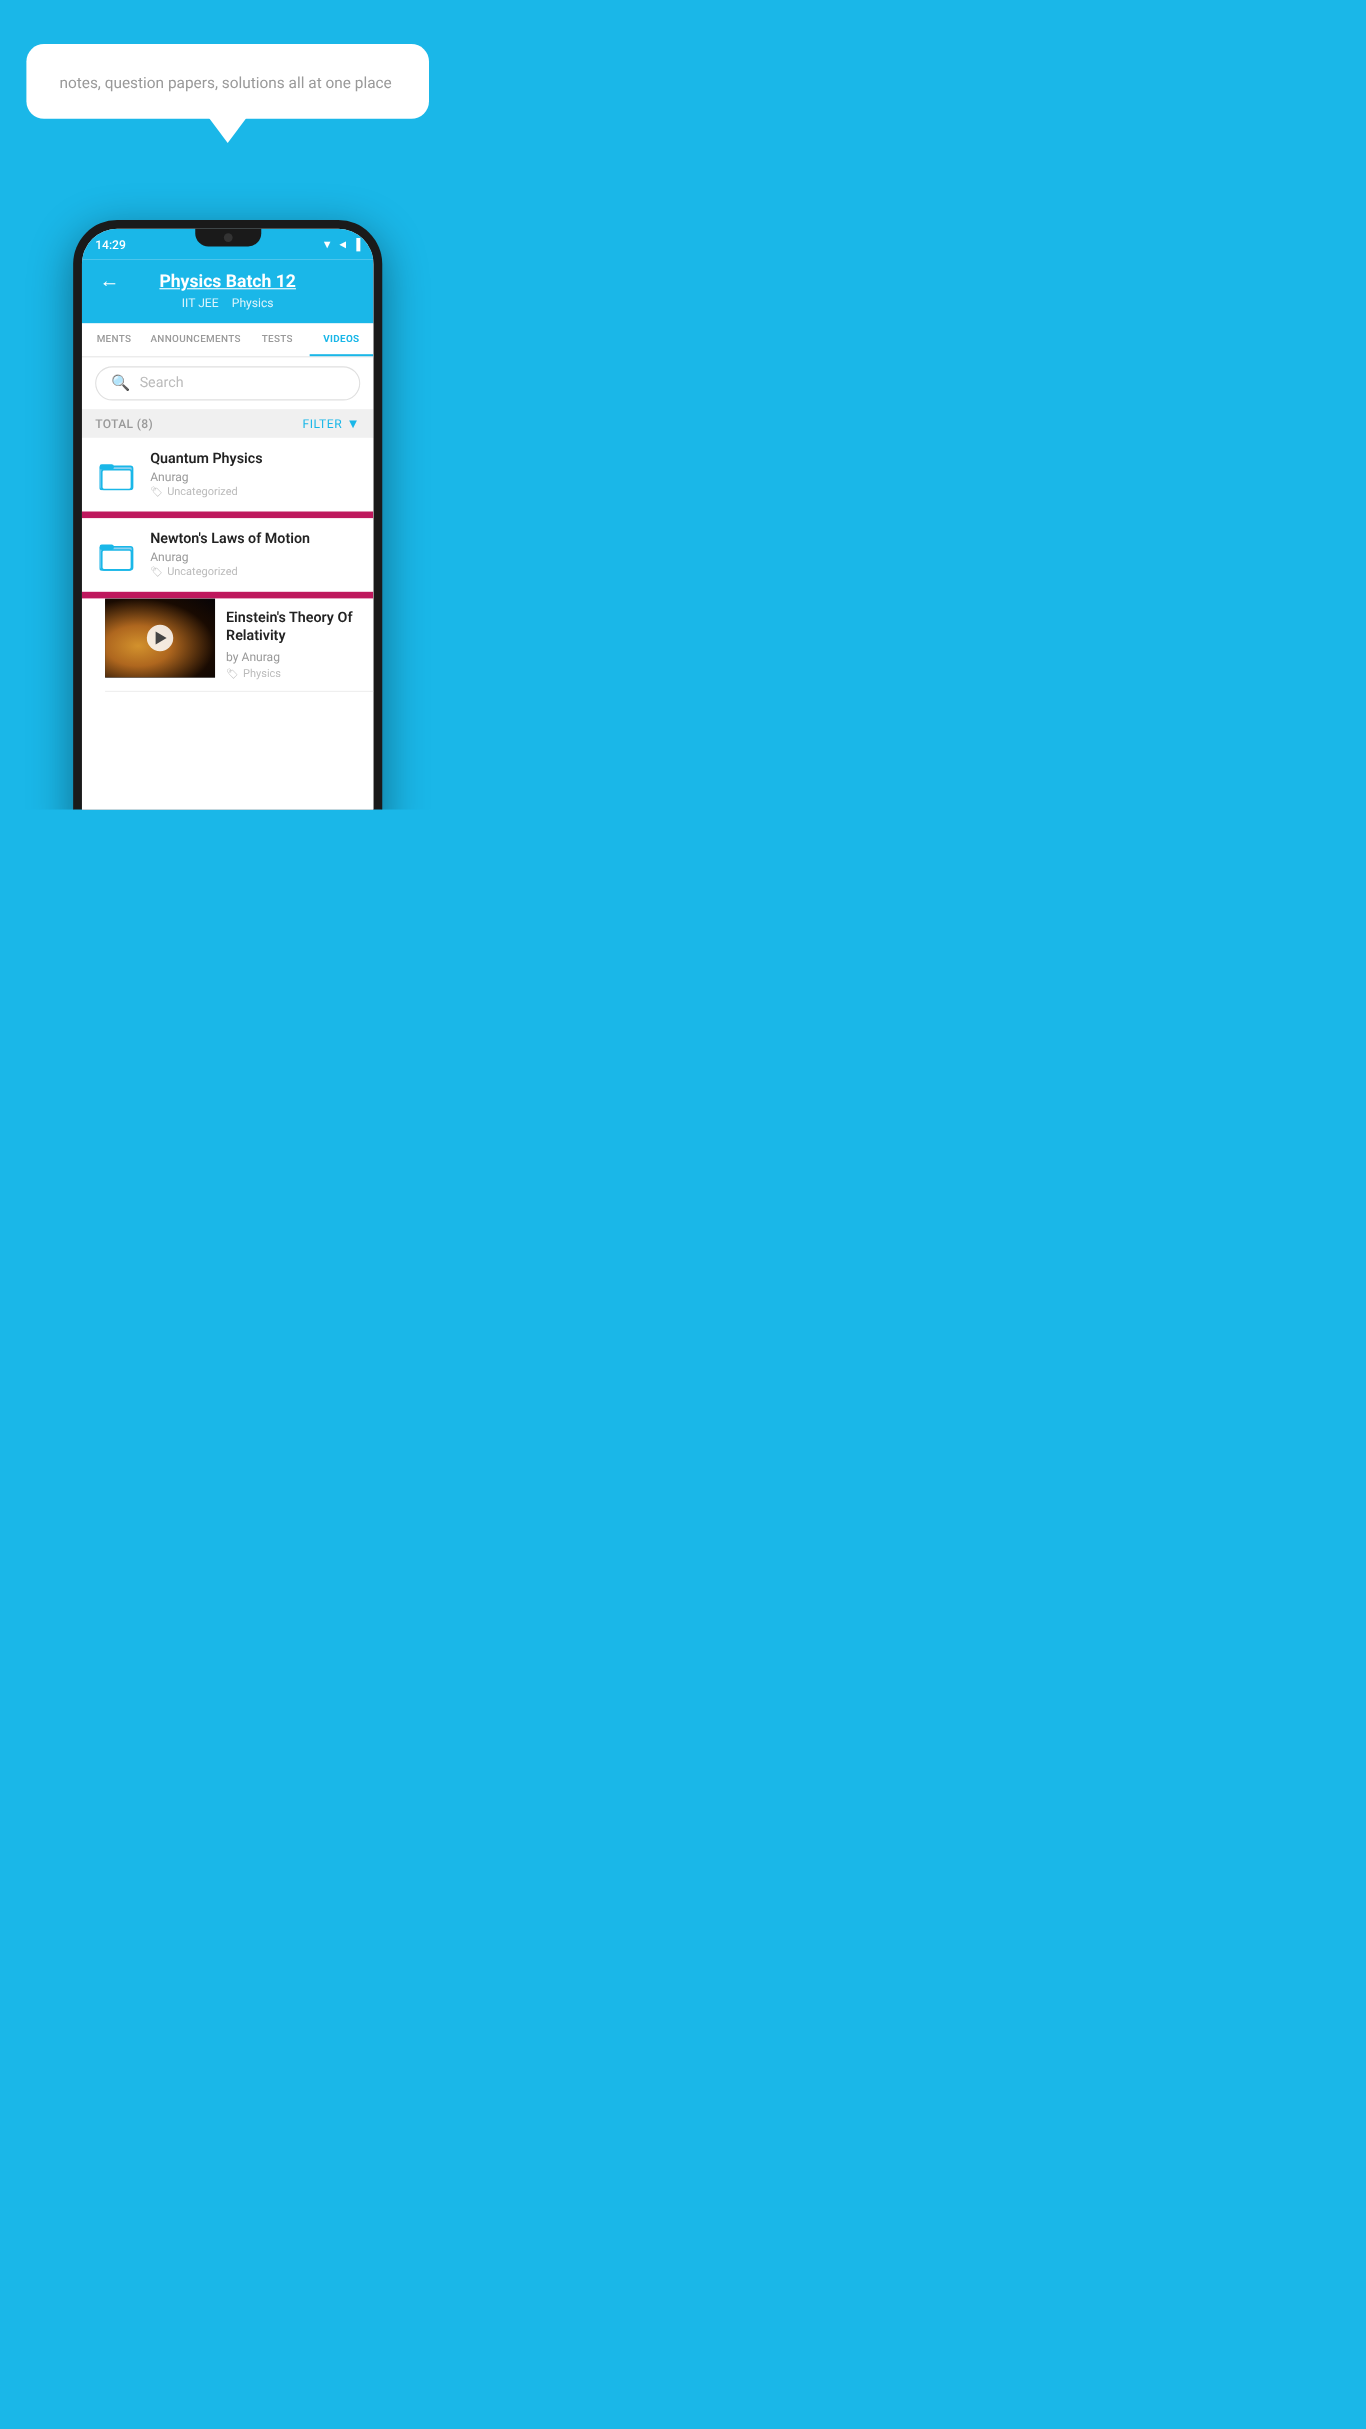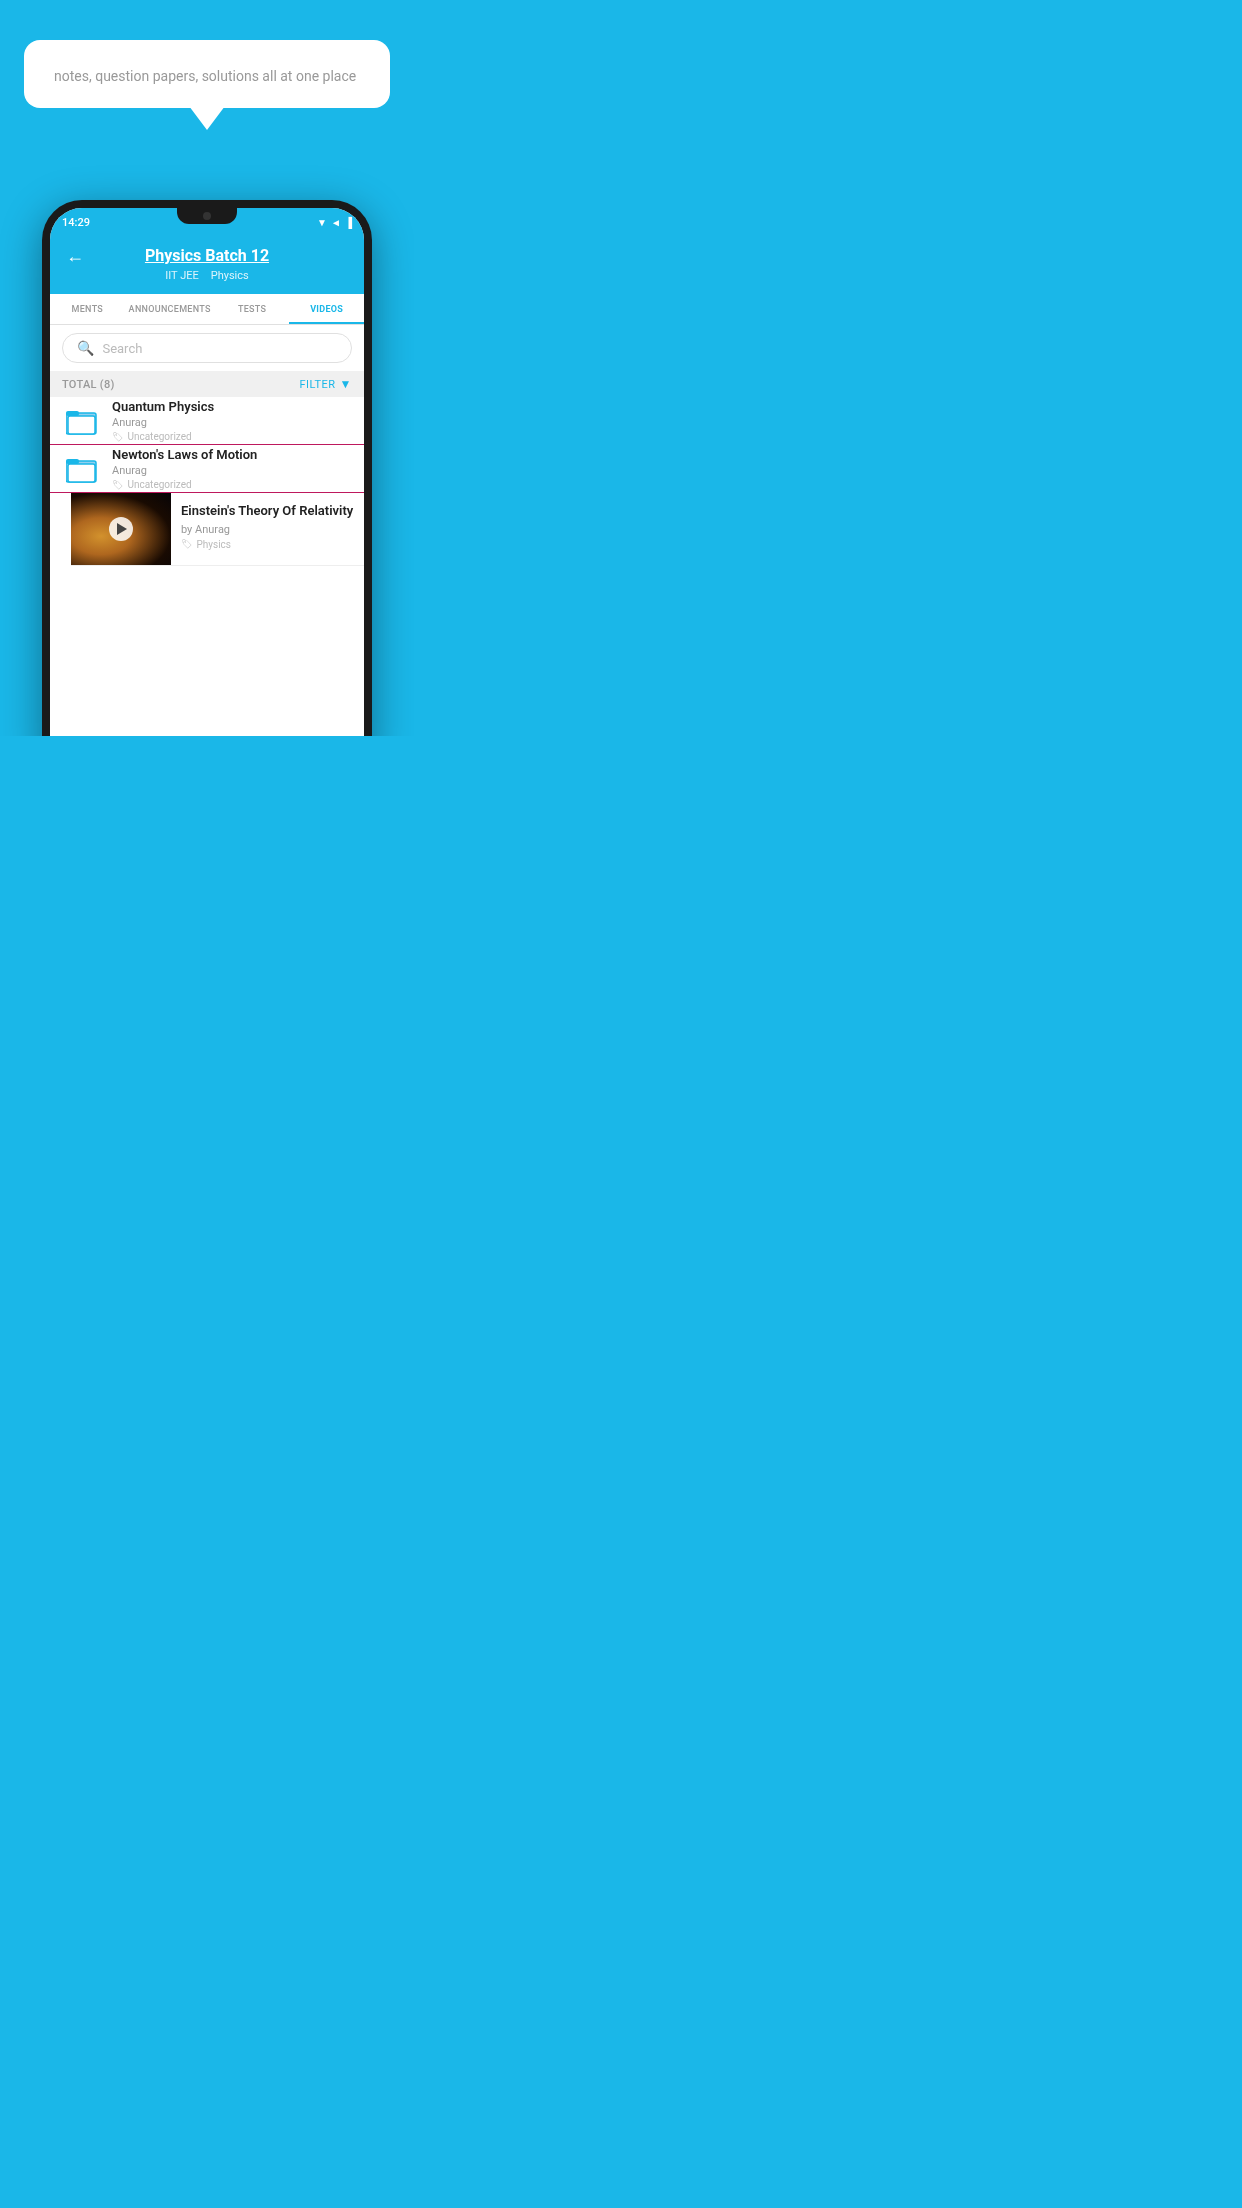--- a/index.html
+++ b/index.html
@@ -53,21 +53,21 @@
       font-size: 14px;
       font-weight: 400;
     }
 
     
     .phone-frame {
       position: absolute;
       top: 200px;
       left: 50%;
       transform: translateX(-50%);
-      width: 330px;
+      width: 281px;
       height: 580px;
       background: #1a1a1a;
       border-radius: 40px;
       overflow: hidden;
       box-shadow: 0 10px 40px rgba(0,0,0,0.4);
     }
 
     
     .phone-screen {
       position: absolute;
@@ -275,22 +275,22 @@
     
     .content-list {
       flex: 1;
       overflow: hidden;
       background: white;
     }
 
     .video-item {
       display: flex;
       align-items: center;
-      padding: 2px 14px;
-      border-bottom: 1px solid #be185d;
+      padding: 12px 14px;
+      border-bottom: 6px solid #be185d;
       gap: 12px;
     }
 
     .item-icon {
       width: 36px;
       height: 36px;
       flex-shrink: 0;
       display: flex;
       align-items: center;
       justify-content: center;

